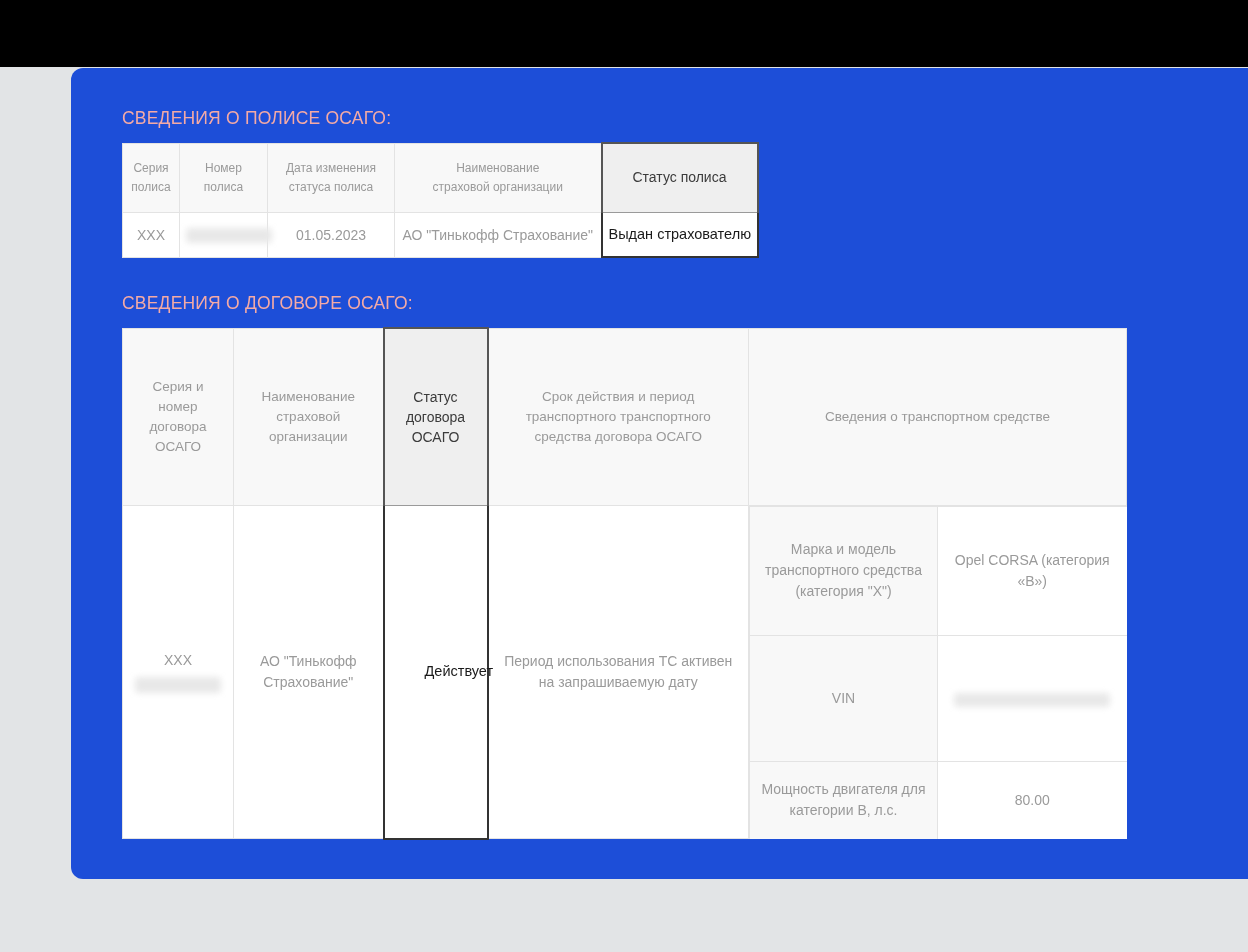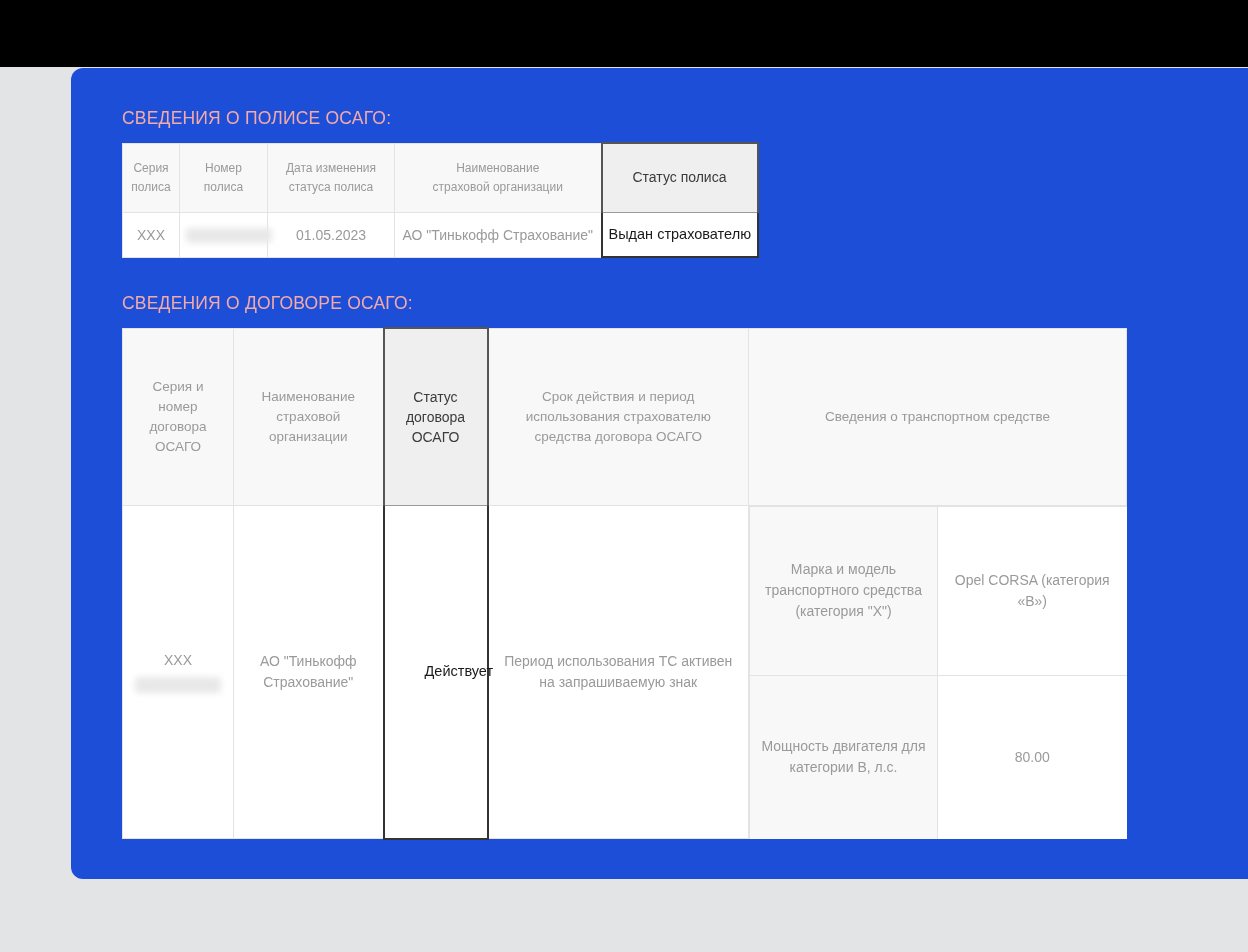--- a/index.html
+++ b/index.html
@@ -255,57 +255,63 @@
             <span class="stack">страховой</span>
             <span class="stack">организации</span>
           </td>
           <td class="hl-head">
             <span class="stack">Статус</span>
             <span class="stack">договора</span>
             <span class="stack">ОСАГО</span>
           </td>
           <td>
             <span class="stack">Срок действия и период</span>
-            <span class="stack">использования страхователю</span>
+            <span class="stack">транспортного транспортного</span>
             <span class="stack">средства договора ОСАГО</span>
           </td>
           <td>Сведения о транспортном средстве</td>
         </tr>
       </thead>
       <tbody>
         <tr>
           <td>
             <span class="stack">XXX</span>
             <span class="redact r-serie"></span>
           </td>
           <td>
             <span class="stack">АО "Тинькофф</span>
             <span class="stack">Страхование"</span>
           </td>
           <td class="hl-cell">Действует</td>
           <td>
             <span class="stack">Период использования ТС активен</span>
-            <span class="stack">на запрашиваемую знак</span>
+            <span class="stack">на запрашиваемую дату</span>
           </td>
 
           <td class="nest-host">
             <table class="t-vehicle">
               <tbody>
                 <tr>
                   <td class="vh-label">
                     <span class="stack">Марка и модель</span>
                     <span class="stack">транспортного средства</span>
                     <span class="stack">(категория "X")</span>
                   </td>
                   <td class="vh-value">
                     <span class="stack">Opel CORSA (категория</span>
                     <span class="stack">«B»)</span>
                   </td>
                 </tr>
                 <tr>
+                  <td class="vh-label">VIN</td>
+                  <td class="vh-value">
+                    <span class="redact r-vin"></span>
+                  </td>
+                </tr>
+                <tr>
                   <td class="vh-label">
                     <span class="stack">Мощность двигателя для</span>
                     <span class="stack">категории B, л.с.</span>
                   </td>
                   <td class="vh-value">80.00</td>
                 </tr>
               </tbody>
             </table>
           </td>
         </tr>

